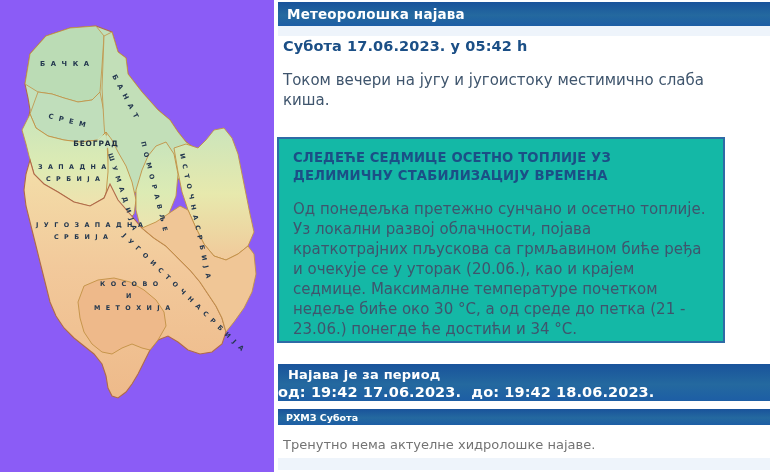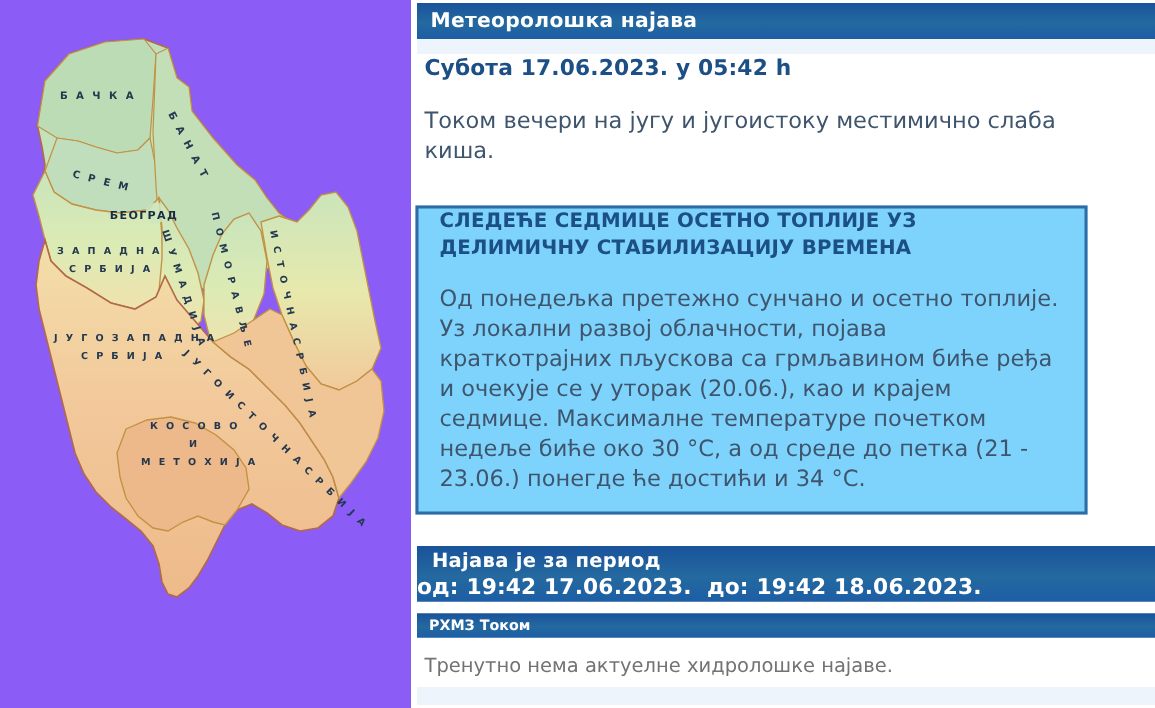--- a/index.html
+++ b/index.html
@@ -115,23 +115,23 @@
     line-height: 20px;
   }
 
   #highlight-box {
     position: absolute;
     left: 3px;
     top: 137px;
     width: 448px;
     height: 206px;
     border: 2px solid #2f6ba6;
-    background: #7dd3fc;
+    background: #14b8a6;
     box-sizing: border-box;
-    padding: 0 14px 0 14px;
+    padding: 10px 14px 0 14px;
   }
   #highlight-heading {
     font-size: 13.2px;
     font-weight: bold;
     color: #1b4f86;
     line-height: 18px;
     letter-spacing: 0.15px;
     margin: 0 0 14px 0;
   }
   #highlight-body {
@@ -328,21 +328,21 @@
       <div id="highlight-heading">СЛЕДЕЋЕ СЕДМИЦЕ ОСЕТНО ТОПЛИЈЕ УЗ ДЕЛИМИЧНУ СТАБИЛИЗАЦИЈУ ВРЕМЕНА</div>
       <div id="highlight-body">Од понедељка претежно сунчано и осетно топлије. Уз локални развој облачности, појава краткотрајних пљускова са грмљавином биће ређа и очекује се у уторак (20.06.), као и крајем седмице. Максималне температуре почетком недеље биће око 30 °C, а од среде до петка (21 - 23.06.) понегде ће достићи и 34 °C.</div>
     </div>
 
     <div id="period-box" class="bar">
       <div id="period-title">Најава је за период</div>
       <div id="period-range">од: 19:42 17.06.2023.  до: 19:42 18.06.2023.</div>
     </div>
 
     <div id="rhmz-bar" class="bar">
-      <span>РХМЗ Током</span>
+      <span>РХМЗ Субота</span>
 
     </div>
 
     <div id="hydro-text">Тренутно нема актуелне хидролошке најаве.</div>
 
     <div id="bottom-band"></div>
 
   </div>
 </div>
 

